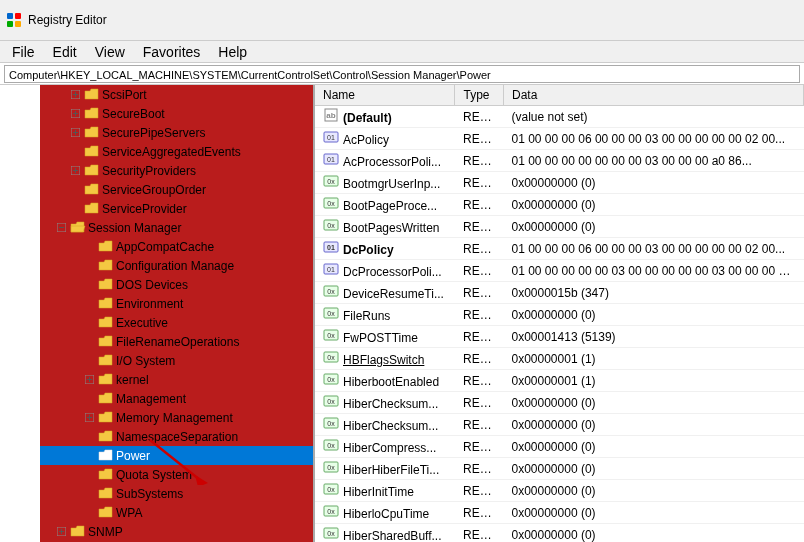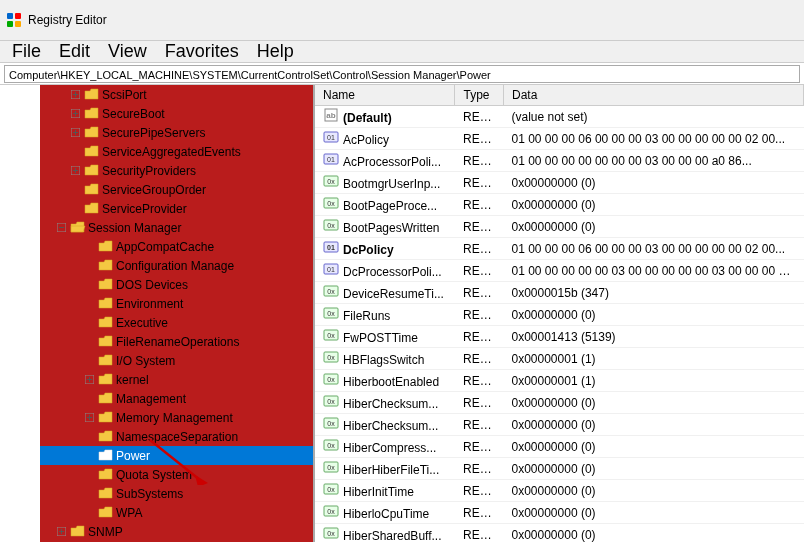--- a/index.html
+++ b/index.html
@@ -41,21 +41,21 @@
       align-items: center;
       padding: 2px 4px;
       background: #f0f0f0;
       border-bottom: 1px solid #ccc;
       height: 22px;
       gap: 2px;
     }
     .menu-item {
       padding: 2px 8px;
       cursor: pointer;
-      font-size: 18px;
+      font-size: 14px;
     }
 
     
     #address-bar {
       display: flex;
       align-items: center;
       padding: 2px 4px;
       background: #fff;
       border-bottom: 1px solid #ccc;
       height: 22px;
@@ -592,21 +592,21 @@
             <td style="max-width: 180px; overflow: hidden; text-overflow: ellipsis;"><span class="reg-icon">
                 <svg width="16" height="14" viewBox="0 0 16 14">
       <rect x="1" y="2" width="14" height="10" fill="#e8ffe8" stroke="#66aa66" stroke-width="1" rx="1"></rect>
       <text x="8" y="10" text-anchor="middle" font-size="7" fill="#333">0x</text>
     </svg>
               </span>FwPOSTTime</td>
             <td>REG_DWORD</td>
             <td style="max-width: 300px; overflow: hidden; text-overflow: ellipsis;">0x00001413 (5139)</td>
           </tr>
           <tr>
-            <td style="max-width: 180px; overflow: hidden; text-overflow: ellipsis;"><span class="reg-icon">
+            <td style="max-width: 180px; overflow: hidden; text-overflow: ellipsis; text-decoration: underline;"><span class="reg-icon">
                 <svg width="16" height="14" viewBox="0 0 16 14">
       <rect x="1" y="2" width="14" height="10" fill="#e8ffe8" stroke="#66aa66" stroke-width="1" rx="1"></rect>
       <text x="8" y="10" text-anchor="middle" font-size="7" fill="#333">0x</text>
     </svg>
               </span>HBFlagsSwitch</td>
             <td>REG_DWORD</td>
             <td style="max-width: 300px; overflow: hidden; text-overflow: ellipsis;">0x00000001 (1)</td>
           </tr>
           <tr>
             <td style="max-width: 180px; overflow: hidden; text-overflow: ellipsis;"><span class="reg-icon">

